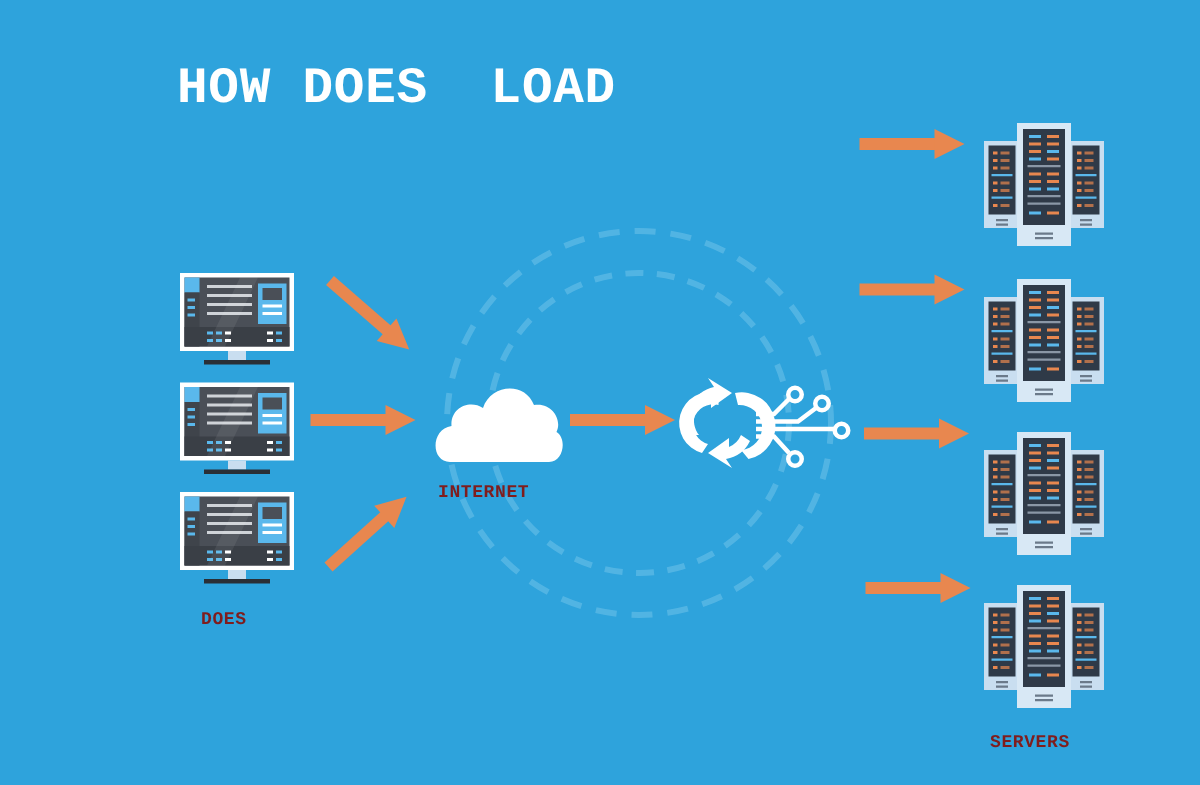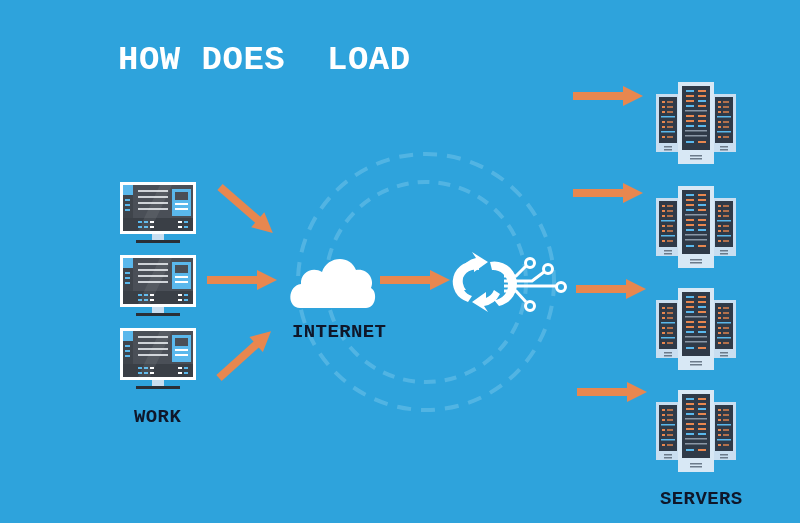--- a/index.html
+++ b/index.html
@@ -2,21 +2,21 @@
 <html><head>
 <meta charset="utf-8">
 <style>
   html, body { margin:0; padding:0; }
   body { width:800px; height:523px; background:#2ea3dc; overflow:hidden; position:relative;
          font-family:"DejaVu Sans", "Liberation Sans", sans-serif; }
   #stage { position:absolute; left:16px; top:0; width:800px; height:523px;font-family:Liberation Mono, monospace; }
   .title { position:absolute; left:102px; top:38px; color:#fff; font-weight:bold;
            font-size:34px; line-height:45px; letter-spacing:0.5px; margin:0; }
   .title span { display:block; white-space:pre; }
-  .label { position:absolute; color:#0f172a; font-weight:bold; font-size:19px; letter-spacing:0.4px; white-space:nowrap; }
+  .label { position:absolute; color:#7f1d1d; font-weight:bold; font-size:12px; letter-spacing:0.4px; white-space:nowrap; }
   svg { position:absolute; left:0; top:0; }
 </style>
 </head>
 <body>
 
 <div id="stage">
   <svg width="800" height="523" viewBox="0 0 800 523">
     <defs>
 
       <g id="monitor">
@@ -162,16 +162,16 @@
     <use href="#server" x="640" y="82"></use>
     <use href="#server" x="640" y="186"></use>
     <use href="#server" x="640" y="288"></use>
     <use href="#server" x="640" y="390"></use>
   </svg>
 
   <h1 class="title">
     <span>HOW DOES  LOAD</span>
   </h1>
 
-  <div class="label" style="left:118px; top:406px;">WORK</div>
+  <div class="label" style="left:118px; top:406px;">DOES</div>
   <div class="label" style="left:276px; top:321px;">INTERNET</div>
   <div class="label" style="left:644px; top:488px;">SERVERS</div>
 </div>
 
 </body></html>

